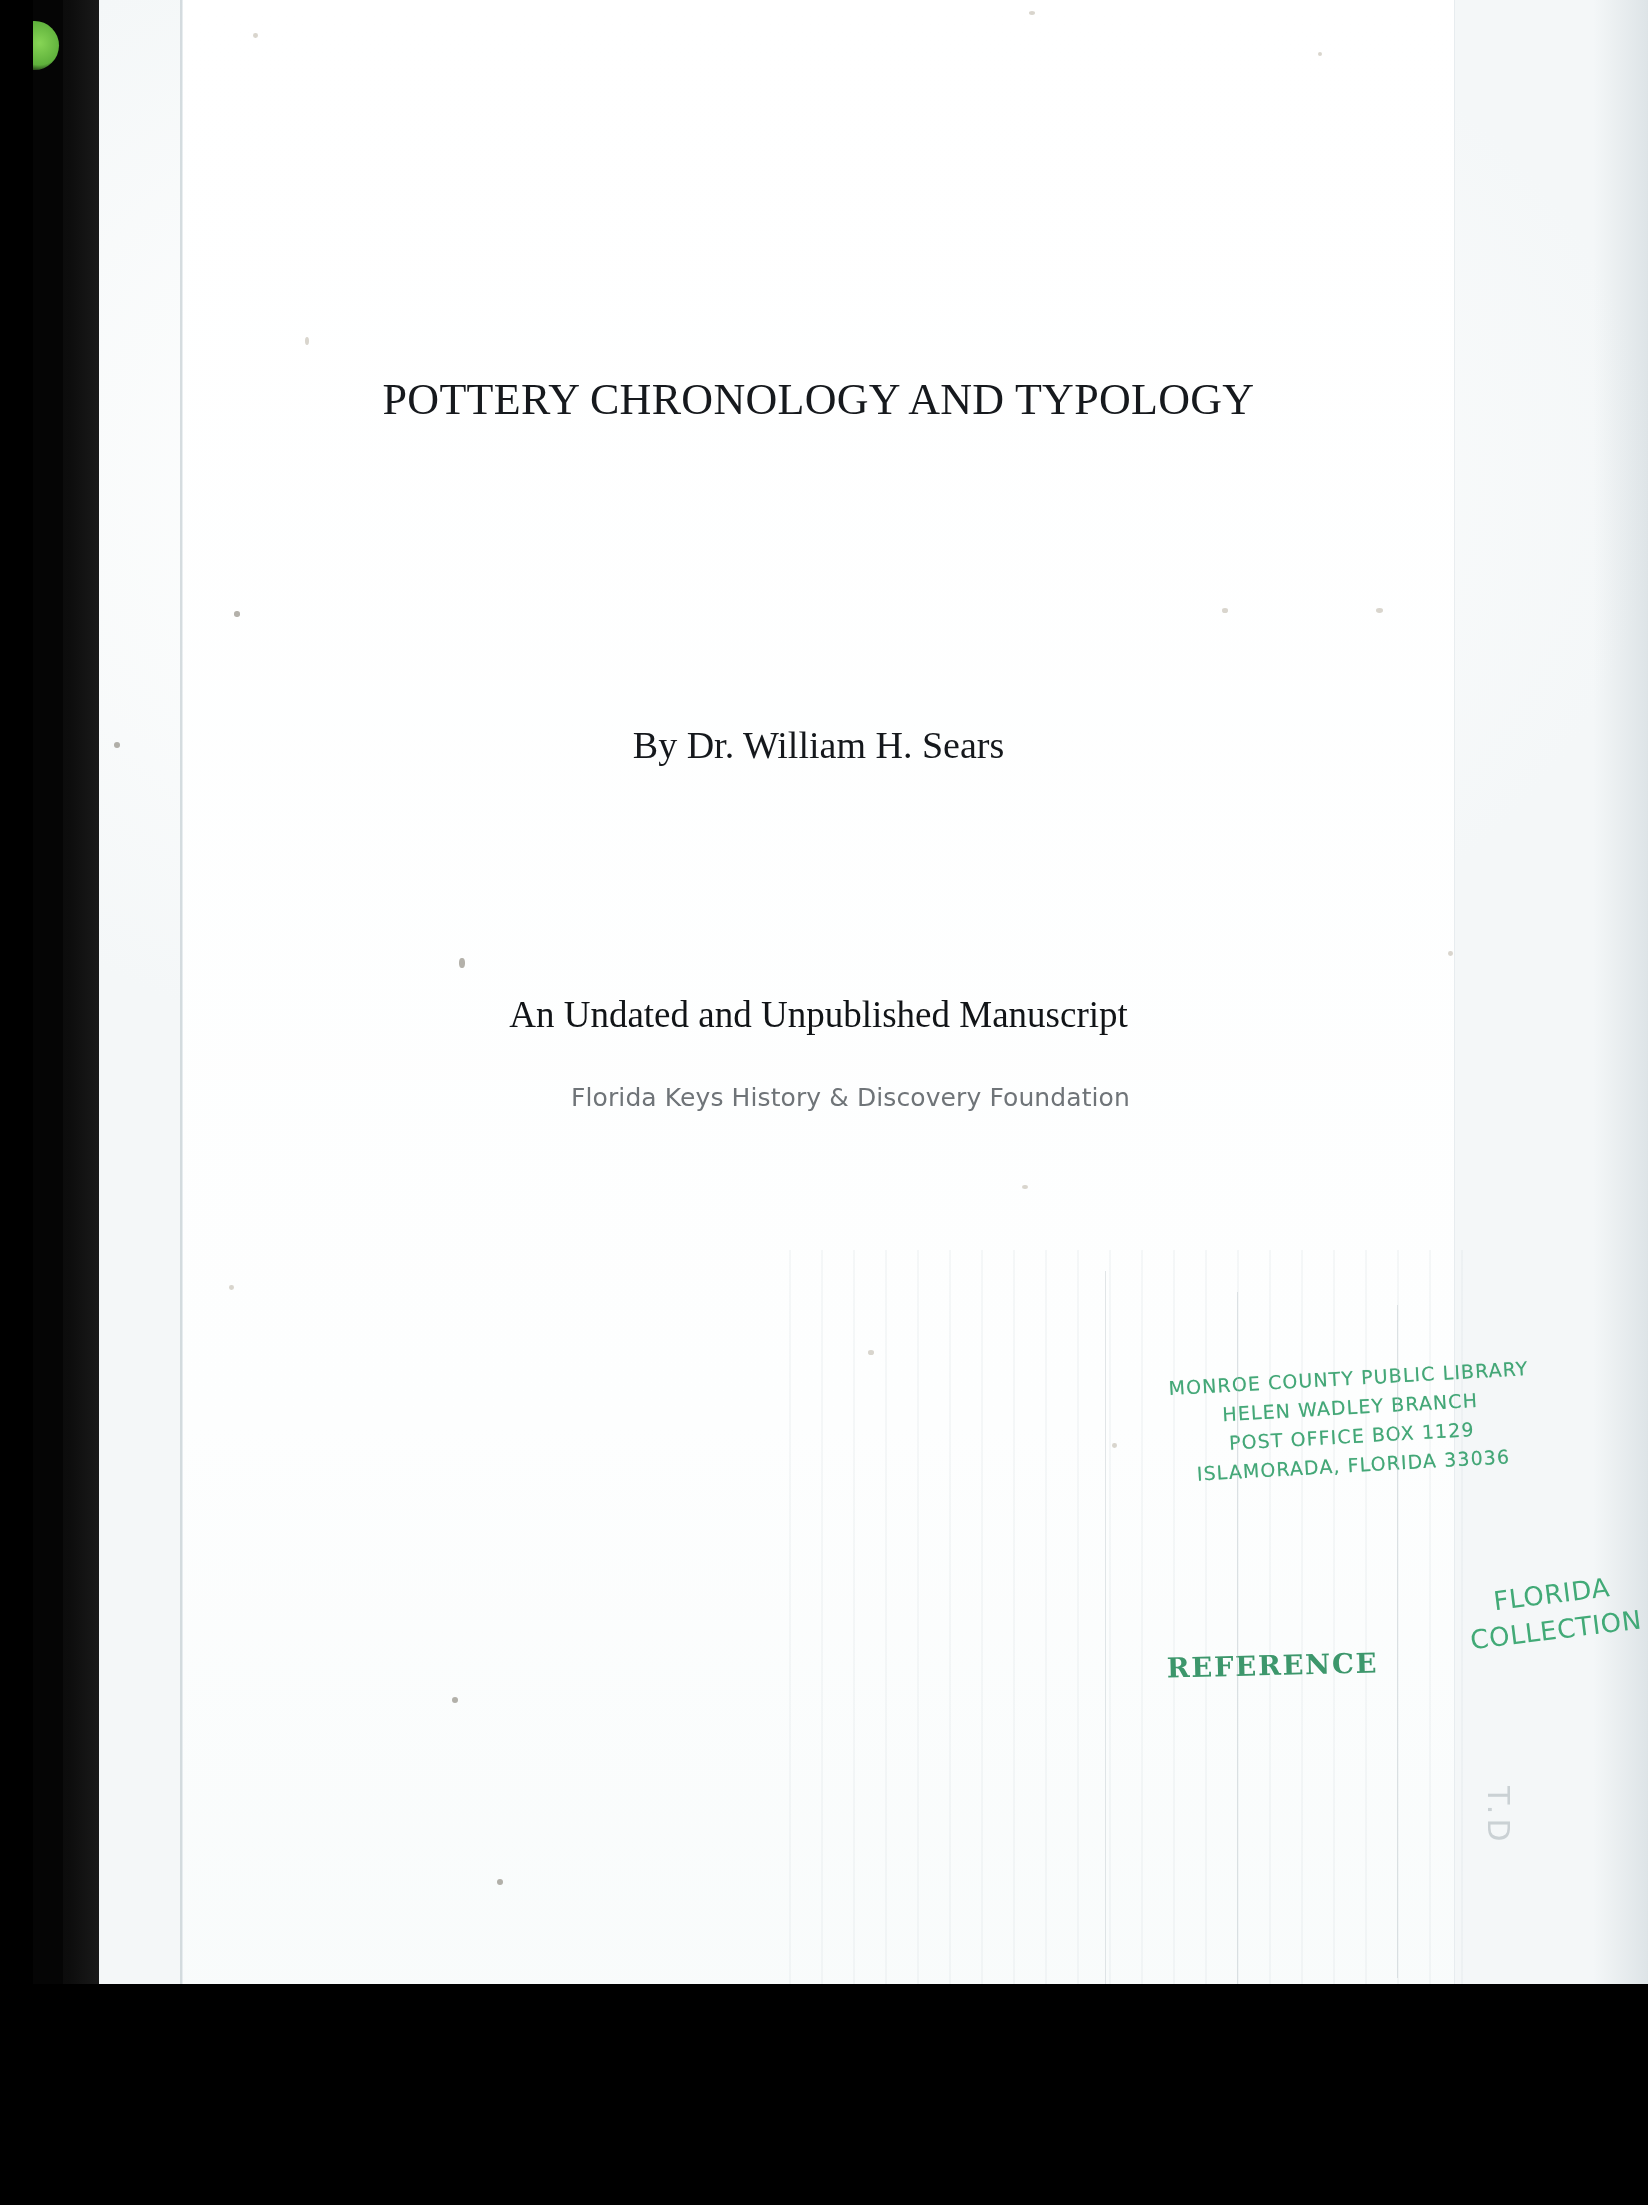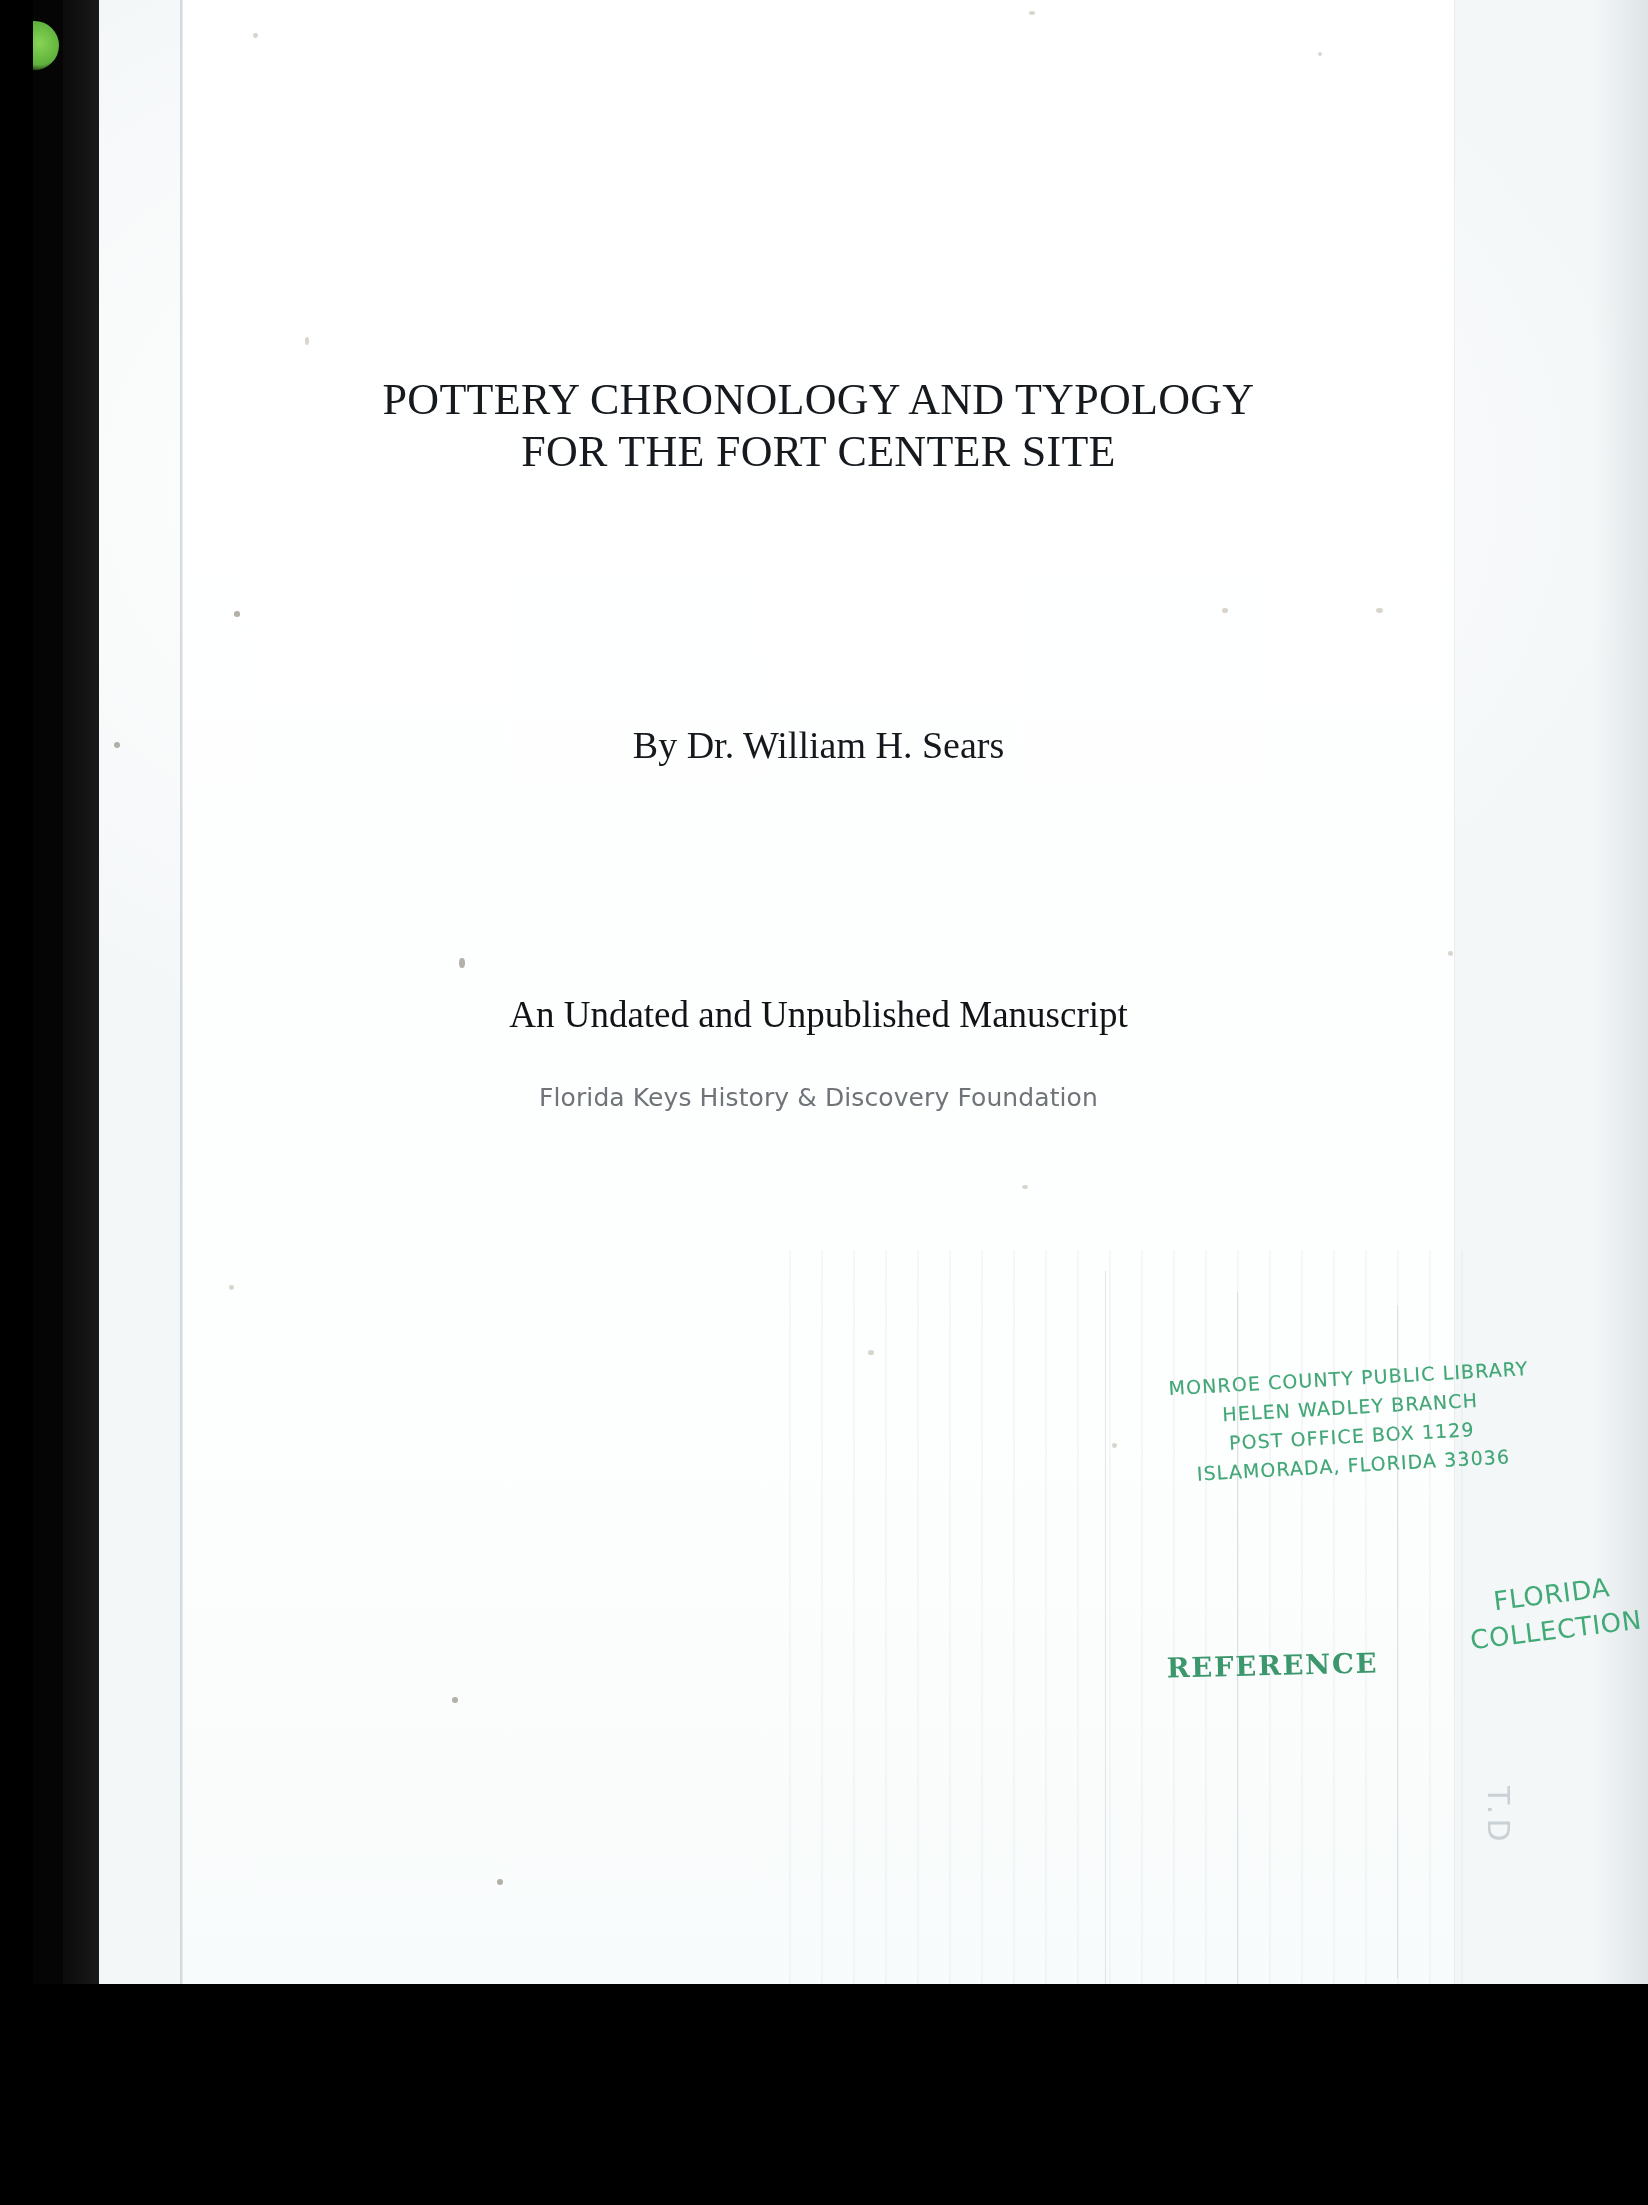--- a/index.html
+++ b/index.html
@@ -123,20 +123,21 @@
   }
   #doc-credit {
     position: absolute;
     left: 0; top: 1083px;
     width: 1271px;
     text-align: center;
     font-family: "DejaVu Sans", sans-serif;
     font-size: 25px;
     color: #6f7478;
     letter-spacing: 0.1px;
+    padding-left: 32px;
   }
 
   
   .stamp {
     position: absolute;
     color: #2f9b67;
     font-family: "DejaVu Sans", sans-serif;
     opacity: .92;
   }
   #stamp-address {
@@ -230,21 +231,20 @@
   <div id="inner-sheet"></div>
   <div id="inner-sheet-edge-left"></div>
   <div id="inner-sheet-edge-bottom"></div>
 
   <div id="bands"></div>
 
   <div class="text-layer">
 
     <div id="doc-title">
       <span class="line">POTTERY CHRONOLOGY AND TYPOLOGY</span>
-      <span class="line">FOR THE FORT CENTER SITE</span>
     </div>
 
     <div id="doc-author">By Dr. William H. Sears</div>
 
     <div id="doc-subtitle">An Undated and Unpublished Manuscript</div>
 
     <div id="doc-credit">Florida Keys History &amp; Discovery Foundation</div>
 
     <div class="stamp" id="stamp-address">
       <span class="sl">MONROE COUNTY PUBLIC LIBRARY</span>

